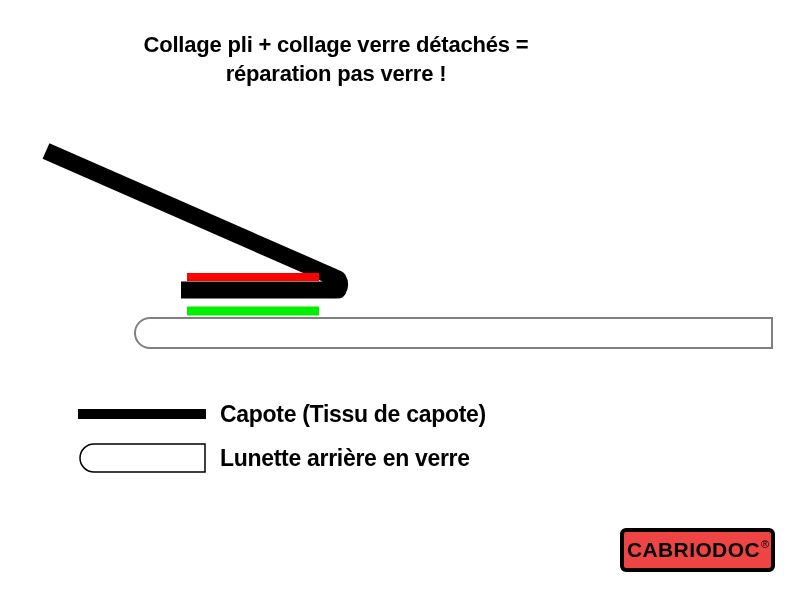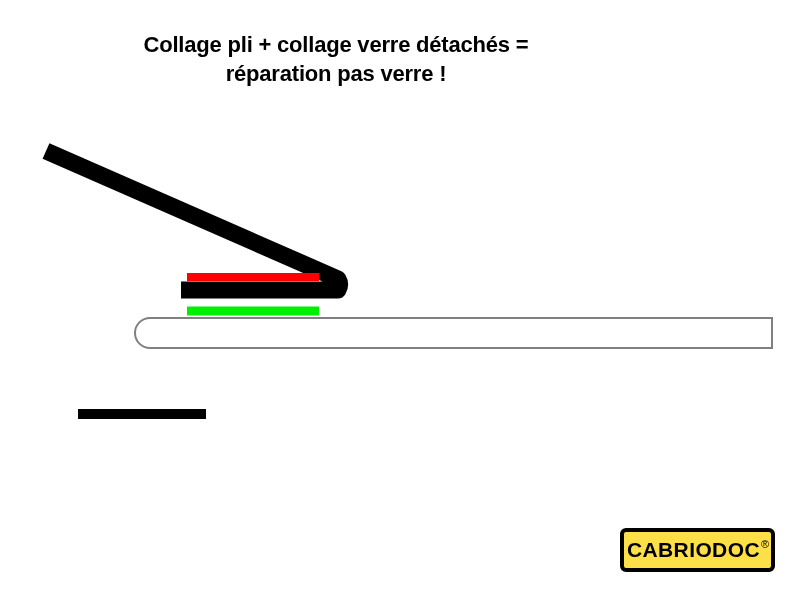--- a/index.html
+++ b/index.html
@@ -75,21 +75,21 @@
 
   
   .logo {
     position: absolute;
     left: 620px;
     top: 528px;
     width: 155px;
     height: 44px;
     border: 4px solid #000000;
     border-radius: 6px;
-    background: #fde047;
+    background: #ef4444;
     box-sizing: border-box;
   }
   .logo-inner {
     position: absolute;
     left: 0;
     top: 0;
     width: 100%;
     height: 100%;
     display: flex;
     align-items: center;
@@ -137,22 +137,31 @@
 <div class="legend">
 
 
 
   <div class="legend-row">
     <div class="legend-swatch">
       <svg width="128" height="44" viewBox="0 0 128 44" xmlns="http://www.w3.org/2000/svg">
         <line x1="0" y1="22" x2="128" y2="22" stroke="#000000" stroke-width="10"></line>
       </svg>
     </div>
+    <div class="legend-label">Capote (Tissu de capote)</div>
   </div>
 
+  <div class="legend-row">
+    <div class="legend-swatch">
+      <svg width="128" height="44" viewBox="0 0 128 44" xmlns="http://www.w3.org/2000/svg">
+        <path d="M 16 8 L 127 8 L 127 36 L 16 36 A 14 14 0 0 1 16 8 Z" fill="#FFFFFF" stroke="#000000" stroke-width="1.5"></path>
+      </svg>
+    </div>
+    <div class="legend-label">Lunette arrière en verre</div>
+  </div>
 
 </div>
 
 <div class="logo">
   <div class="logo-inner">
     <span class="logo-text">CABRIODOC</span>
       <span class="logo-reg">®</span>
   </div>
 </div>
 

